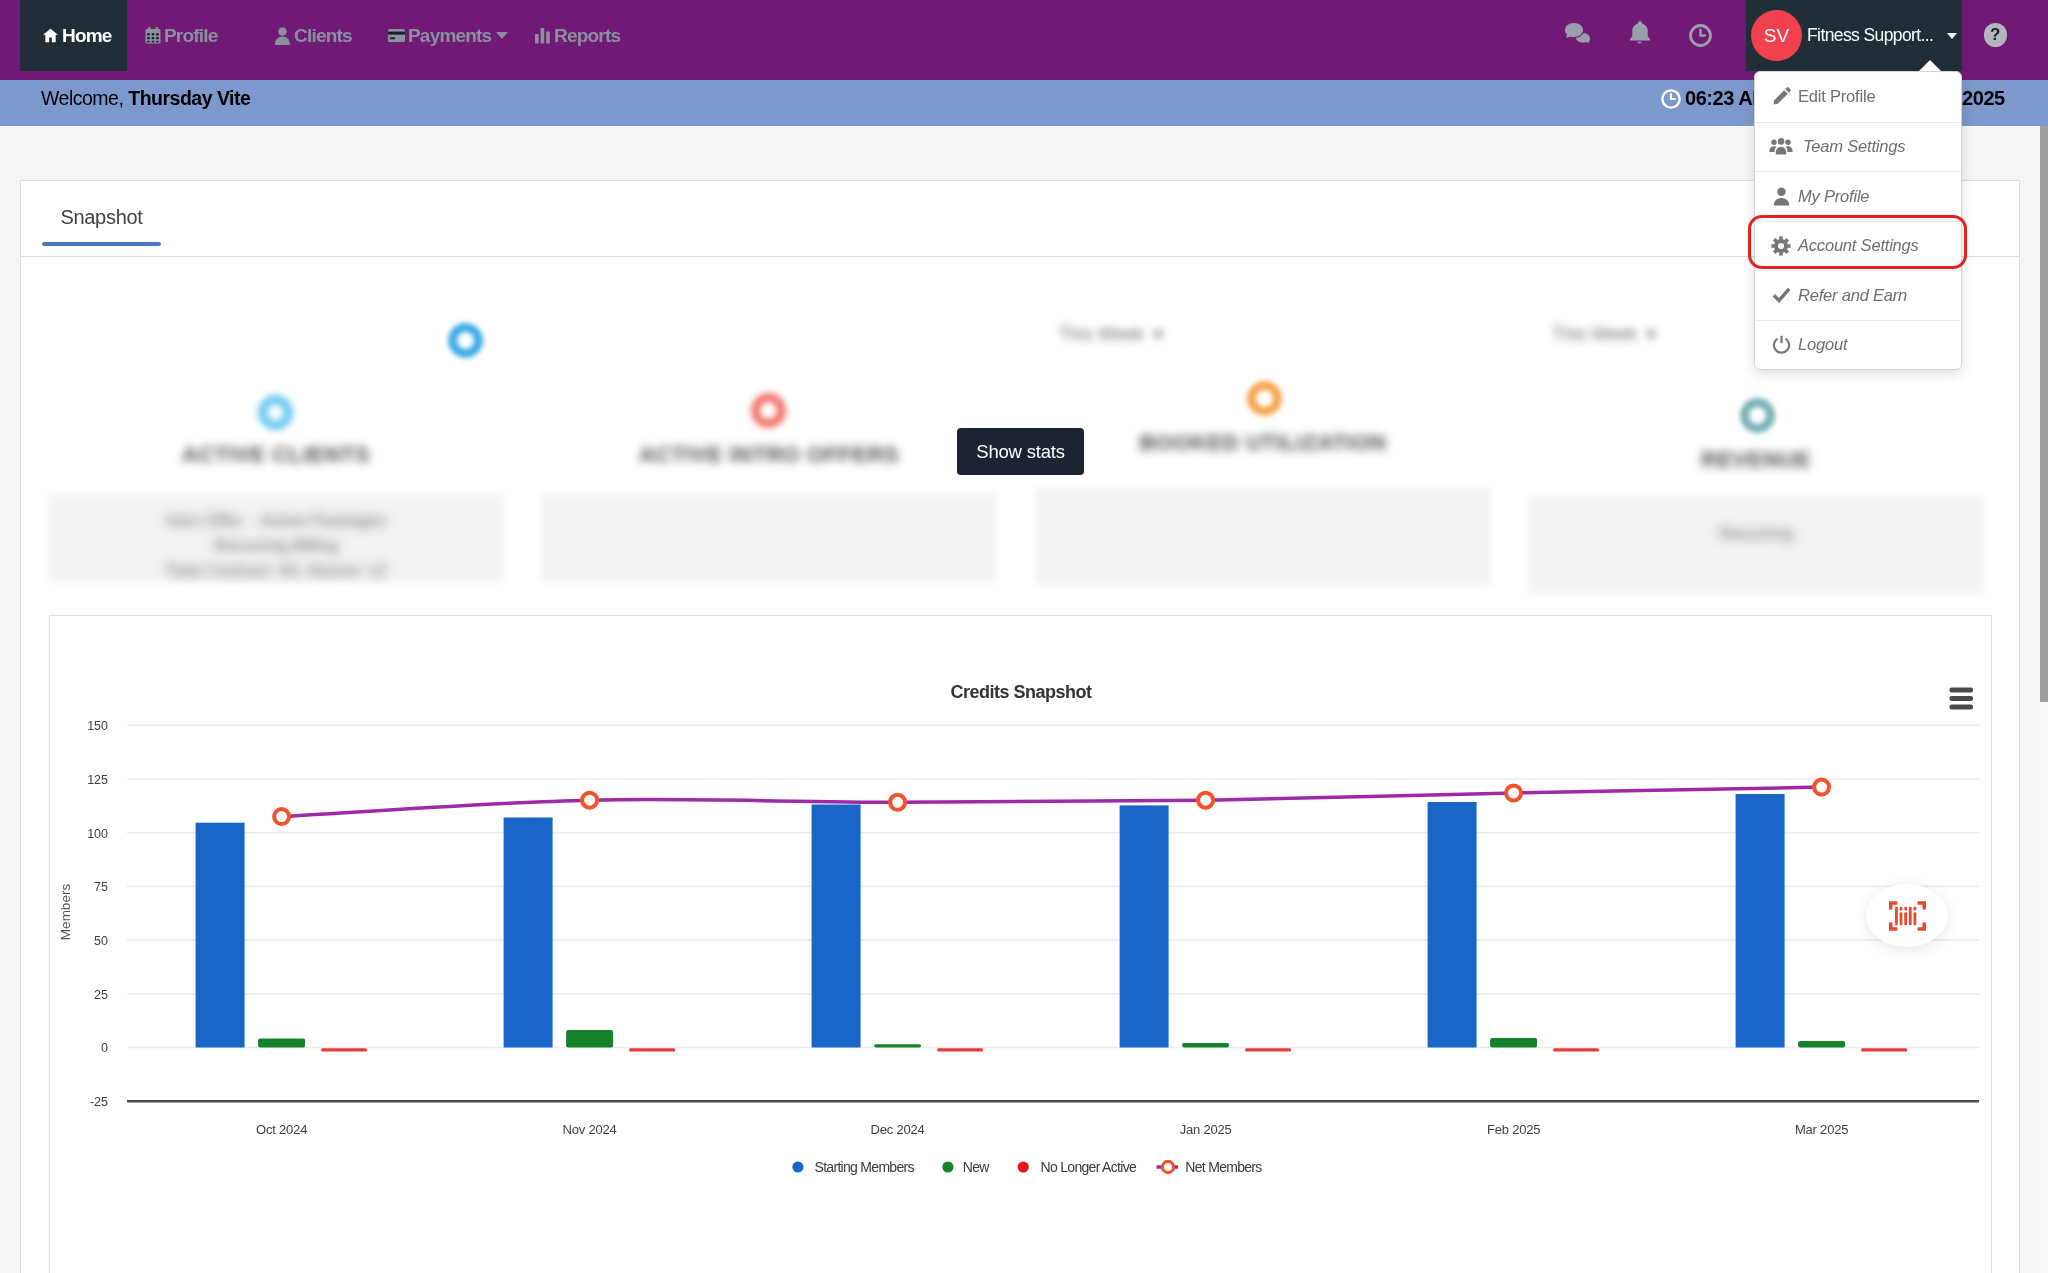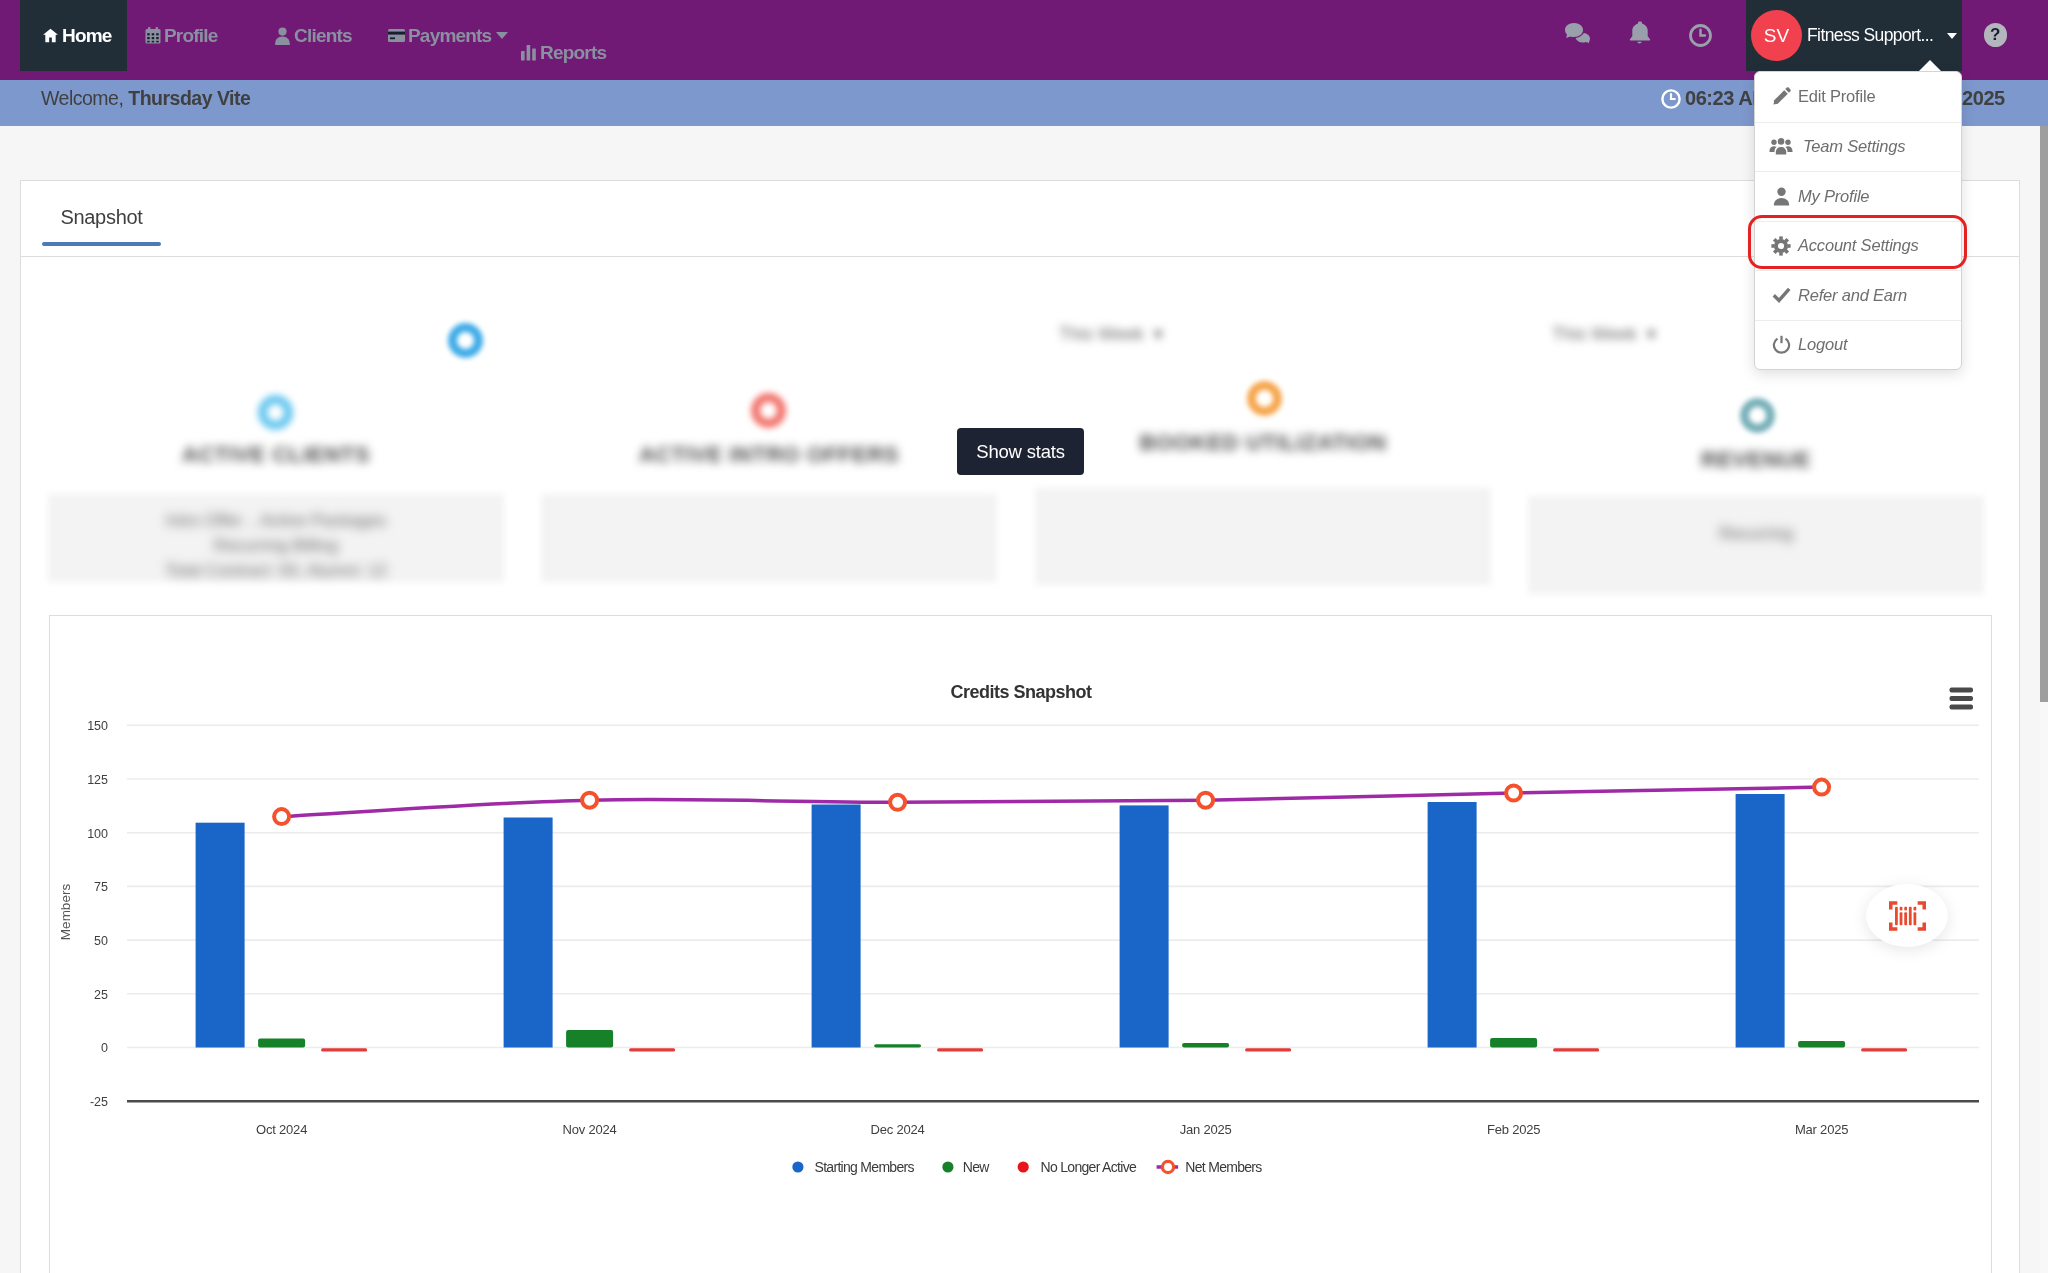--- a/index.html
+++ b/index.html
@@ -7,21 +7,21 @@
 .abs { position:absolute; }
 
 
 #nav { position:absolute; left:0; top:0; width:2048px; height:80px; background:#701a75; z-index:10; }
 .navitem { position:absolute; top:0; height:71px; display:flex; align-items:center; gap:3px; color:#8a90a0; font-size:19px; font-weight:600; letter-spacing:-0.8px; }
 .navitem svg { display:block; }
 #home-block { position:absolute; left:20px; top:0; width:107px; height:71px; background:#212e38; }
 #acct-block { position:absolute; left:1746px; top:0; width:216px; height:71px; background:#212e38; }
 
 
-#banner { position:absolute; left:0; top:71px; width:2048px; height:55px; background:#7d98cd; color:#404040; z-index:5; }
+#banner { position:absolute; left:0; top:71px; width:2048px; height:55px; background:#7d98cd; color:#000000; z-index:5; }
 #welcome { position:absolute; left:41px; top:0; height:55px; display:flex; align-items:center; font-size:19.5px; letter-spacing:-0.5px; }
 #banner-date { position:absolute; left:1685px; top:0; height:55px; display:flex; align-items:center; font-size:20px; font-weight:700; letter-spacing:-0.45px; white-space:nowrap; }
 #banner-clock { position:absolute; left:1661px; top:18px; }
 
 
 #outercard { position:absolute; left:20px; top:180px; width:2000px; height:1150px; background:#fff; border:1px solid #dcdcdc; }
 #tabsrow { position:absolute; left:0; top:0; width:1998px; height:76px; border-bottom:1px solid #ddd; }
 #tabsnap { position:absolute; left:21px; top:25px; width:119px; text-align:center; font-size:20px; color:#3f3f3f; letter-spacing:-0.3px; }
 #tabline { position:absolute; left:21px; top:61px; width:119px; height:3.5px; background:#4d79b8; border-radius:2px; }
 
@@ -100,21 +100,21 @@
   </div>
   <div class="navitem" style="left:388px;">
     <svg width="17" height="13" viewBox="0 0 17 13" fill="#8a90a0">
         <rect x="0" y="0" width="17" height="13" rx="1.5"></rect>
         <rect x="0" y="2.6" width="17" height="3" fill="#1a1f2d"></rect>
         <rect x="2" y="8.4" width="5" height="1.8" fill="#1a1f2d"></rect>
       </svg>
     <span>Payments</span>
     <span class="caret-dn" style="border-top-color:#8a90a0; margin-left:2px;"></span>
   </div>
-  <div class="navitem" style="left:520px;margin-top:17px;">
+  <div class="navitem" style="left:534px;">
     <svg width="17" height="17" viewBox="0 0 17 17" fill="#8a90a0">
         <rect x="1" y="7" width="3.6" height="9.5" rx="0.5"></rect>
         <rect x="6.6" y="1" width="3.6" height="15.5" rx="0.5"></rect>
         <rect x="12.2" y="4.5" width="3.6" height="12" rx="0.5"></rect>
       </svg>
     <span>Reports</span>
   </div>
 
   <svg class="abs" style="left:1564px; top:22px;" width="26" height="24" viewBox="0 0 26 24" fill="#9aa0ab">
       <path d="M10 1 C4.8 1 1 4.1 1 8 c0 1.7 0.8 3.3 2 4.5 L2.2 16 l3.9-1.6 c1.2 0.4 2.5 0.6 3.9 0.6 5.2 0 9-3.1 9-7 S15.2 1 10 1 Z"></path>

